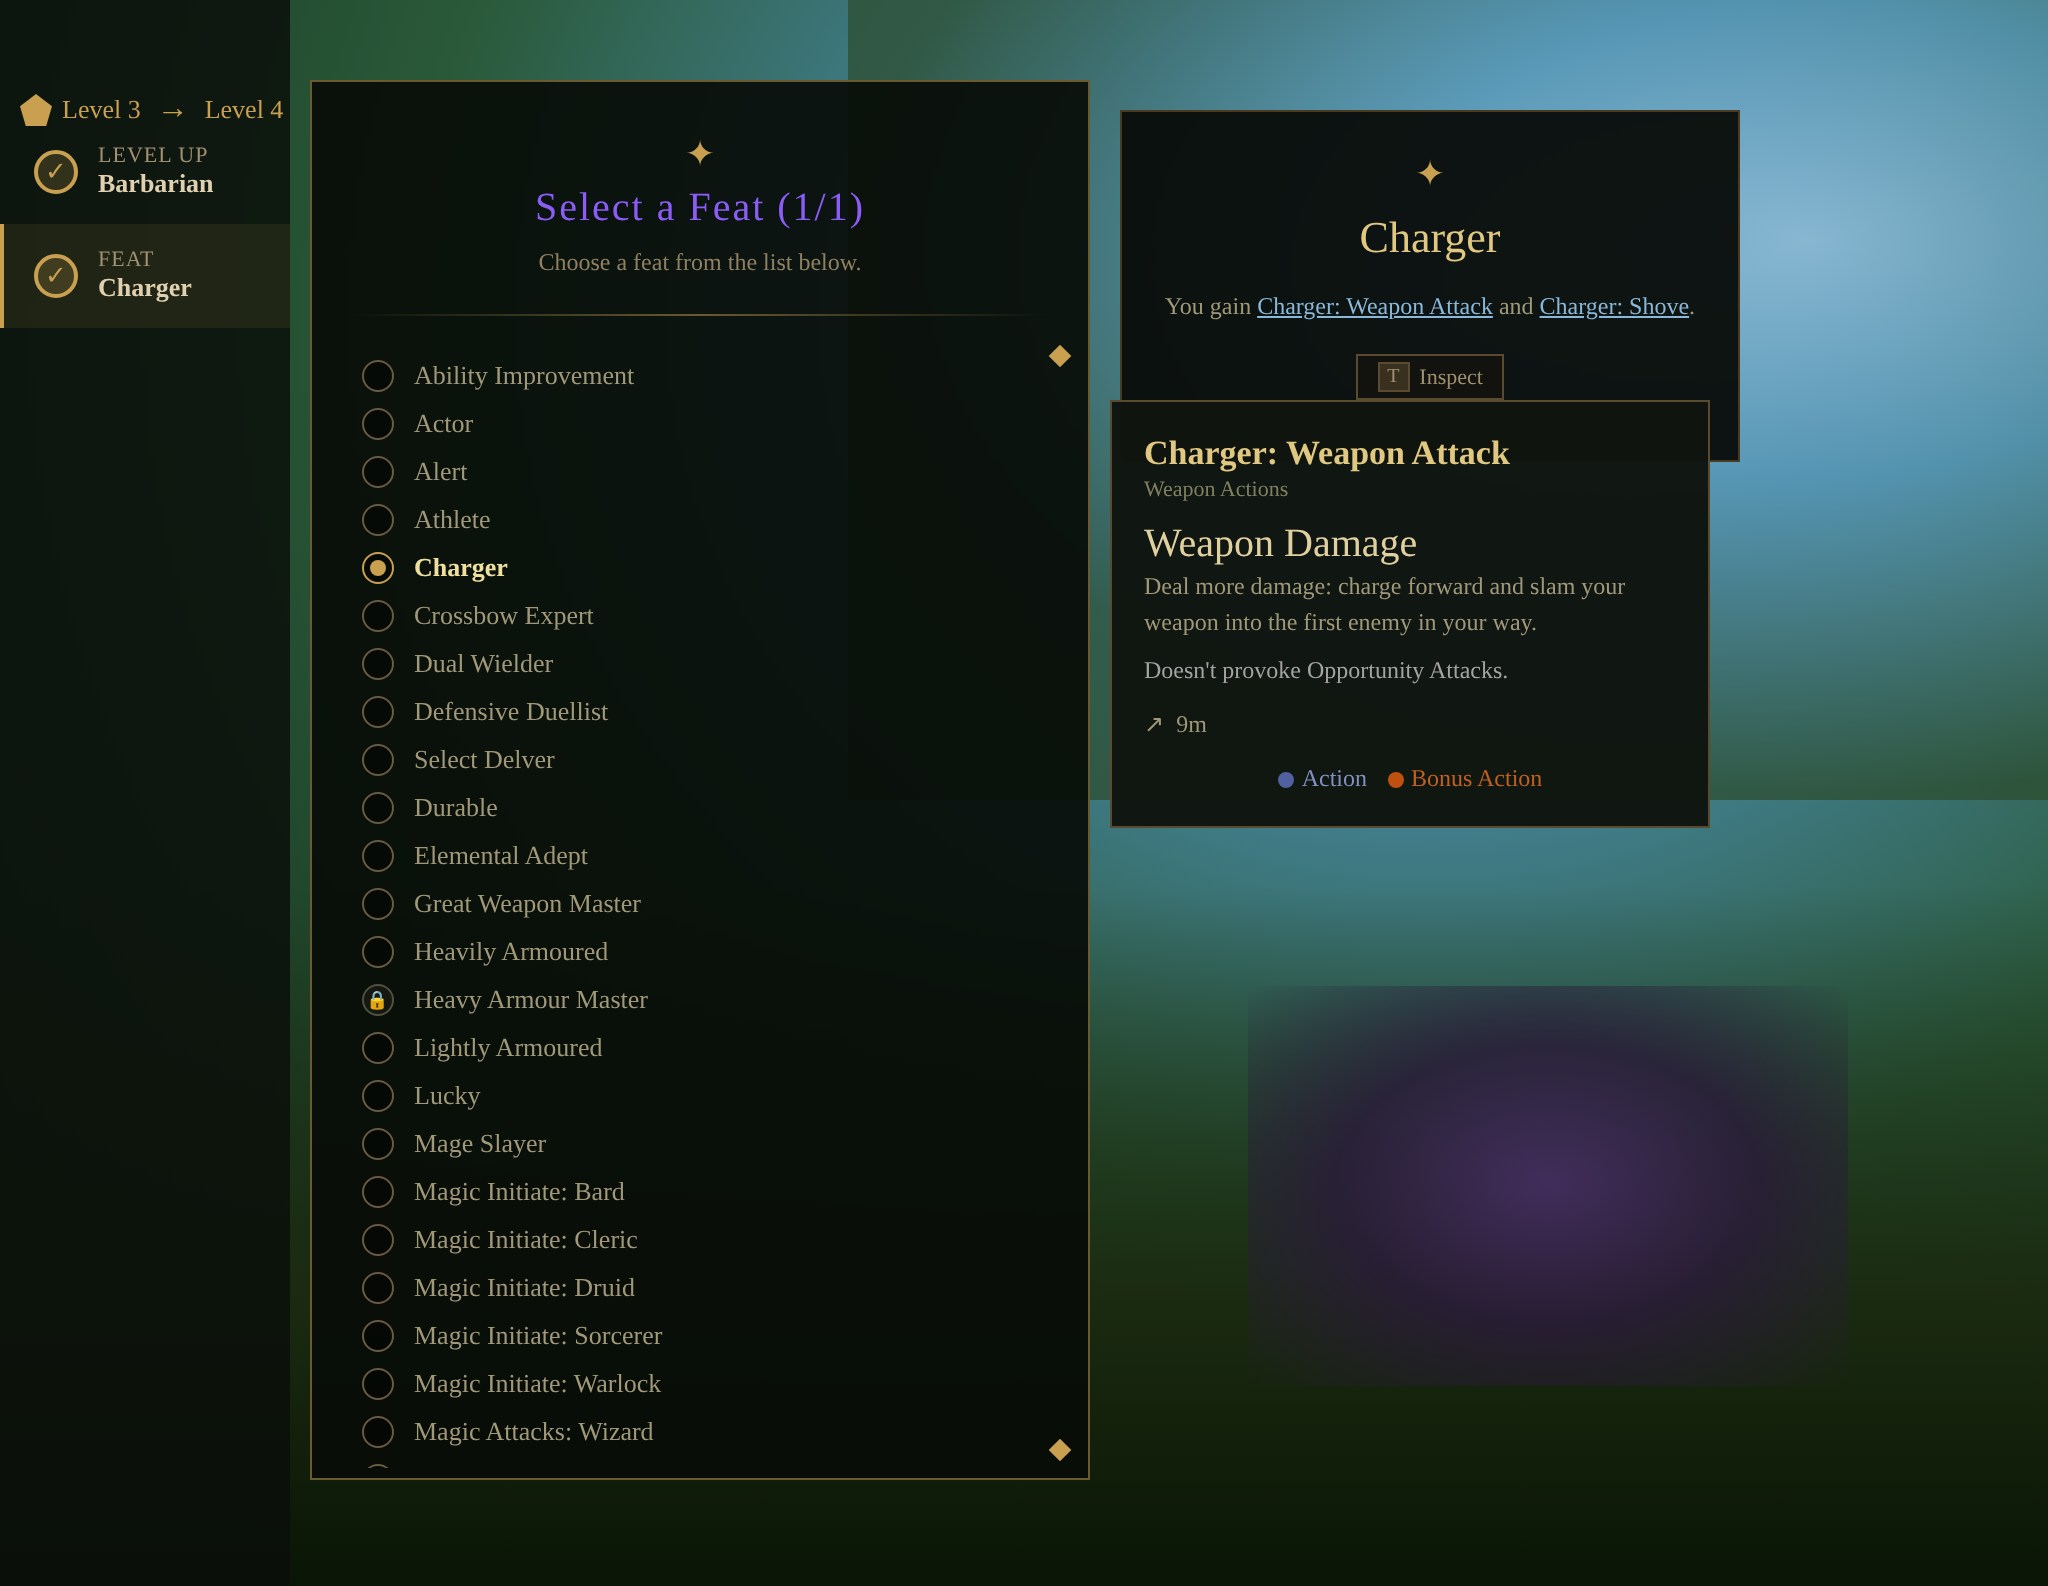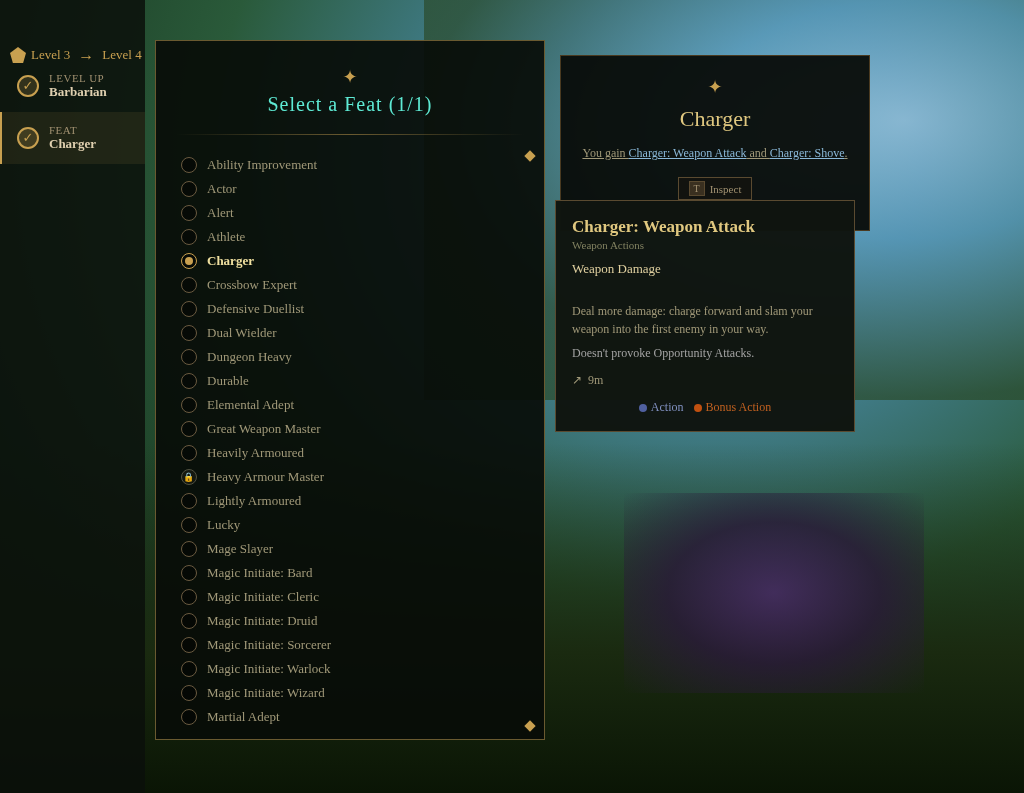--- a/index.html
+++ b/index.html
@@ -150,21 +150,21 @@
     .feat-header {
       text-align: center;
       padding: 25px 20px 10px;
     }
     .feat-header-icon {
       color: #c8a050;
       font-size: 18px;
       margin-bottom: 5px;
     }
     .feat-title {
-      color: #5eead4;
+      color: #8b5cf6;
       font-size: 20px;
       font-weight: normal;
       letter-spacing: 1px;
     }
     .feat-subtitle {
       color: #908060;
       font-size: 12px;
       margin-top: 8px;
     }
 
@@ -283,21 +283,20 @@
       font-size: 22px;
       font-weight: normal;
       margin-bottom: 12px;
     }
     .detail-description {
       color: #a09878;
       font-size: 12px;
       line-height: 1.5;
       margin-bottom: 15px;
       text-align: center;
-      text-decoration: underline;
     }
     .detail-link {
       color: #8ab8d8;
       text-decoration: underline;
       cursor: pointer;
     }
 
     
     .inspect-area {
       display: flex;
@@ -341,22 +340,22 @@
       font-weight: bold;
       margin-bottom: 2px;
     }
     .tooltip-subtitle {
       color: #808060;
       font-size: 11px;
       margin-bottom: 10px;
     }
     .tooltip-section-title {
       color: #e0d0a0;
-      font-size: 13px;
-      margin-bottom: 25px;
+      font-size: 20px;
+      margin-bottom: 0;
     }
     .tooltip-body {
       color: #a09878;
       font-size: 12px;
       line-height: 1.5;
       margin-bottom: 8px;
     }
     .tooltip-note {
       color: #a3a3a3;
       font-size: 12px;
@@ -442,20 +441,21 @@
       <span class="sidebar-label">Feat</span>
       <span class="sidebar-value">Charger</span>
     </div>
   </div>
 </div>
 
 <div class="feat-panel">
   <div class="feat-header">
     <div class="feat-header-icon">✦</div>
     <div class="feat-title">Select a Feat (1/1)</div>
+    <div class="feat-subtitle">Choose a feat from the list below.</div>
   </div>
   <div class="divider"></div>
 
   <div class="feat-list-container">
     <div class="scroll-indicator-top">
       <div class="diamond"></div>
     </div>
     <div class="feat-list" id="feat-list">
         <div class="feat-item">
           <div class="feat-radio"></div>
@@ -476,29 +476,29 @@
         <div class="feat-item selected">
           <div class="feat-radio checked"></div>
           <span class="feat-name">Charger</span>
         </div>
         <div class="feat-item">
           <div class="feat-radio"></div>
           <span class="feat-name">Crossbow Expert</span>
         </div>
         <div class="feat-item">
           <div class="feat-radio"></div>
+          <span class="feat-name">Dual Wielder</span>
+        </div>
+        <div class="feat-item">
+          <div class="feat-radio"></div>
           <span class="feat-name">Defensive Duellist</span>
         </div>
         <div class="feat-item">
           <div class="feat-radio"></div>
-          <span class="feat-name">Dual Wielder</span>
-        </div>
-        <div class="feat-item">
-          <div class="feat-radio"></div>
-          <span class="feat-name">Dungeon Heavy</span>
+          <span class="feat-name">Select Delver</span>
         </div>
         <div class="feat-item">
           <div class="feat-radio"></div>
           <span class="feat-name">Durable</span>
         </div>
         <div class="feat-item">
           <div class="feat-radio"></div>
           <span class="feat-name">Elemental Adept</span>
         </div>
         <div class="feat-item">
@@ -542,21 +542,21 @@
         <div class="feat-item">
           <div class="feat-radio"></div>
           <span class="feat-name">Magic Initiate: Sorcerer</span>
         </div>
         <div class="feat-item">
           <div class="feat-radio"></div>
           <span class="feat-name">Magic Initiate: Warlock</span>
         </div>
         <div class="feat-item">
           <div class="feat-radio"></div>
-          <span class="feat-name">Magic Initiate: Wizard</span>
+          <span class="feat-name">Magic Attacks: Wizard</span>
         </div>
         <div class="feat-item">
           <div class="feat-radio"></div>
           <span class="feat-name">Martial Adept</span>
         </div>
       </div>
     <div class="scroll-indicator-bottom">
       <div class="diamond"></div>
     </div>
   </div>

